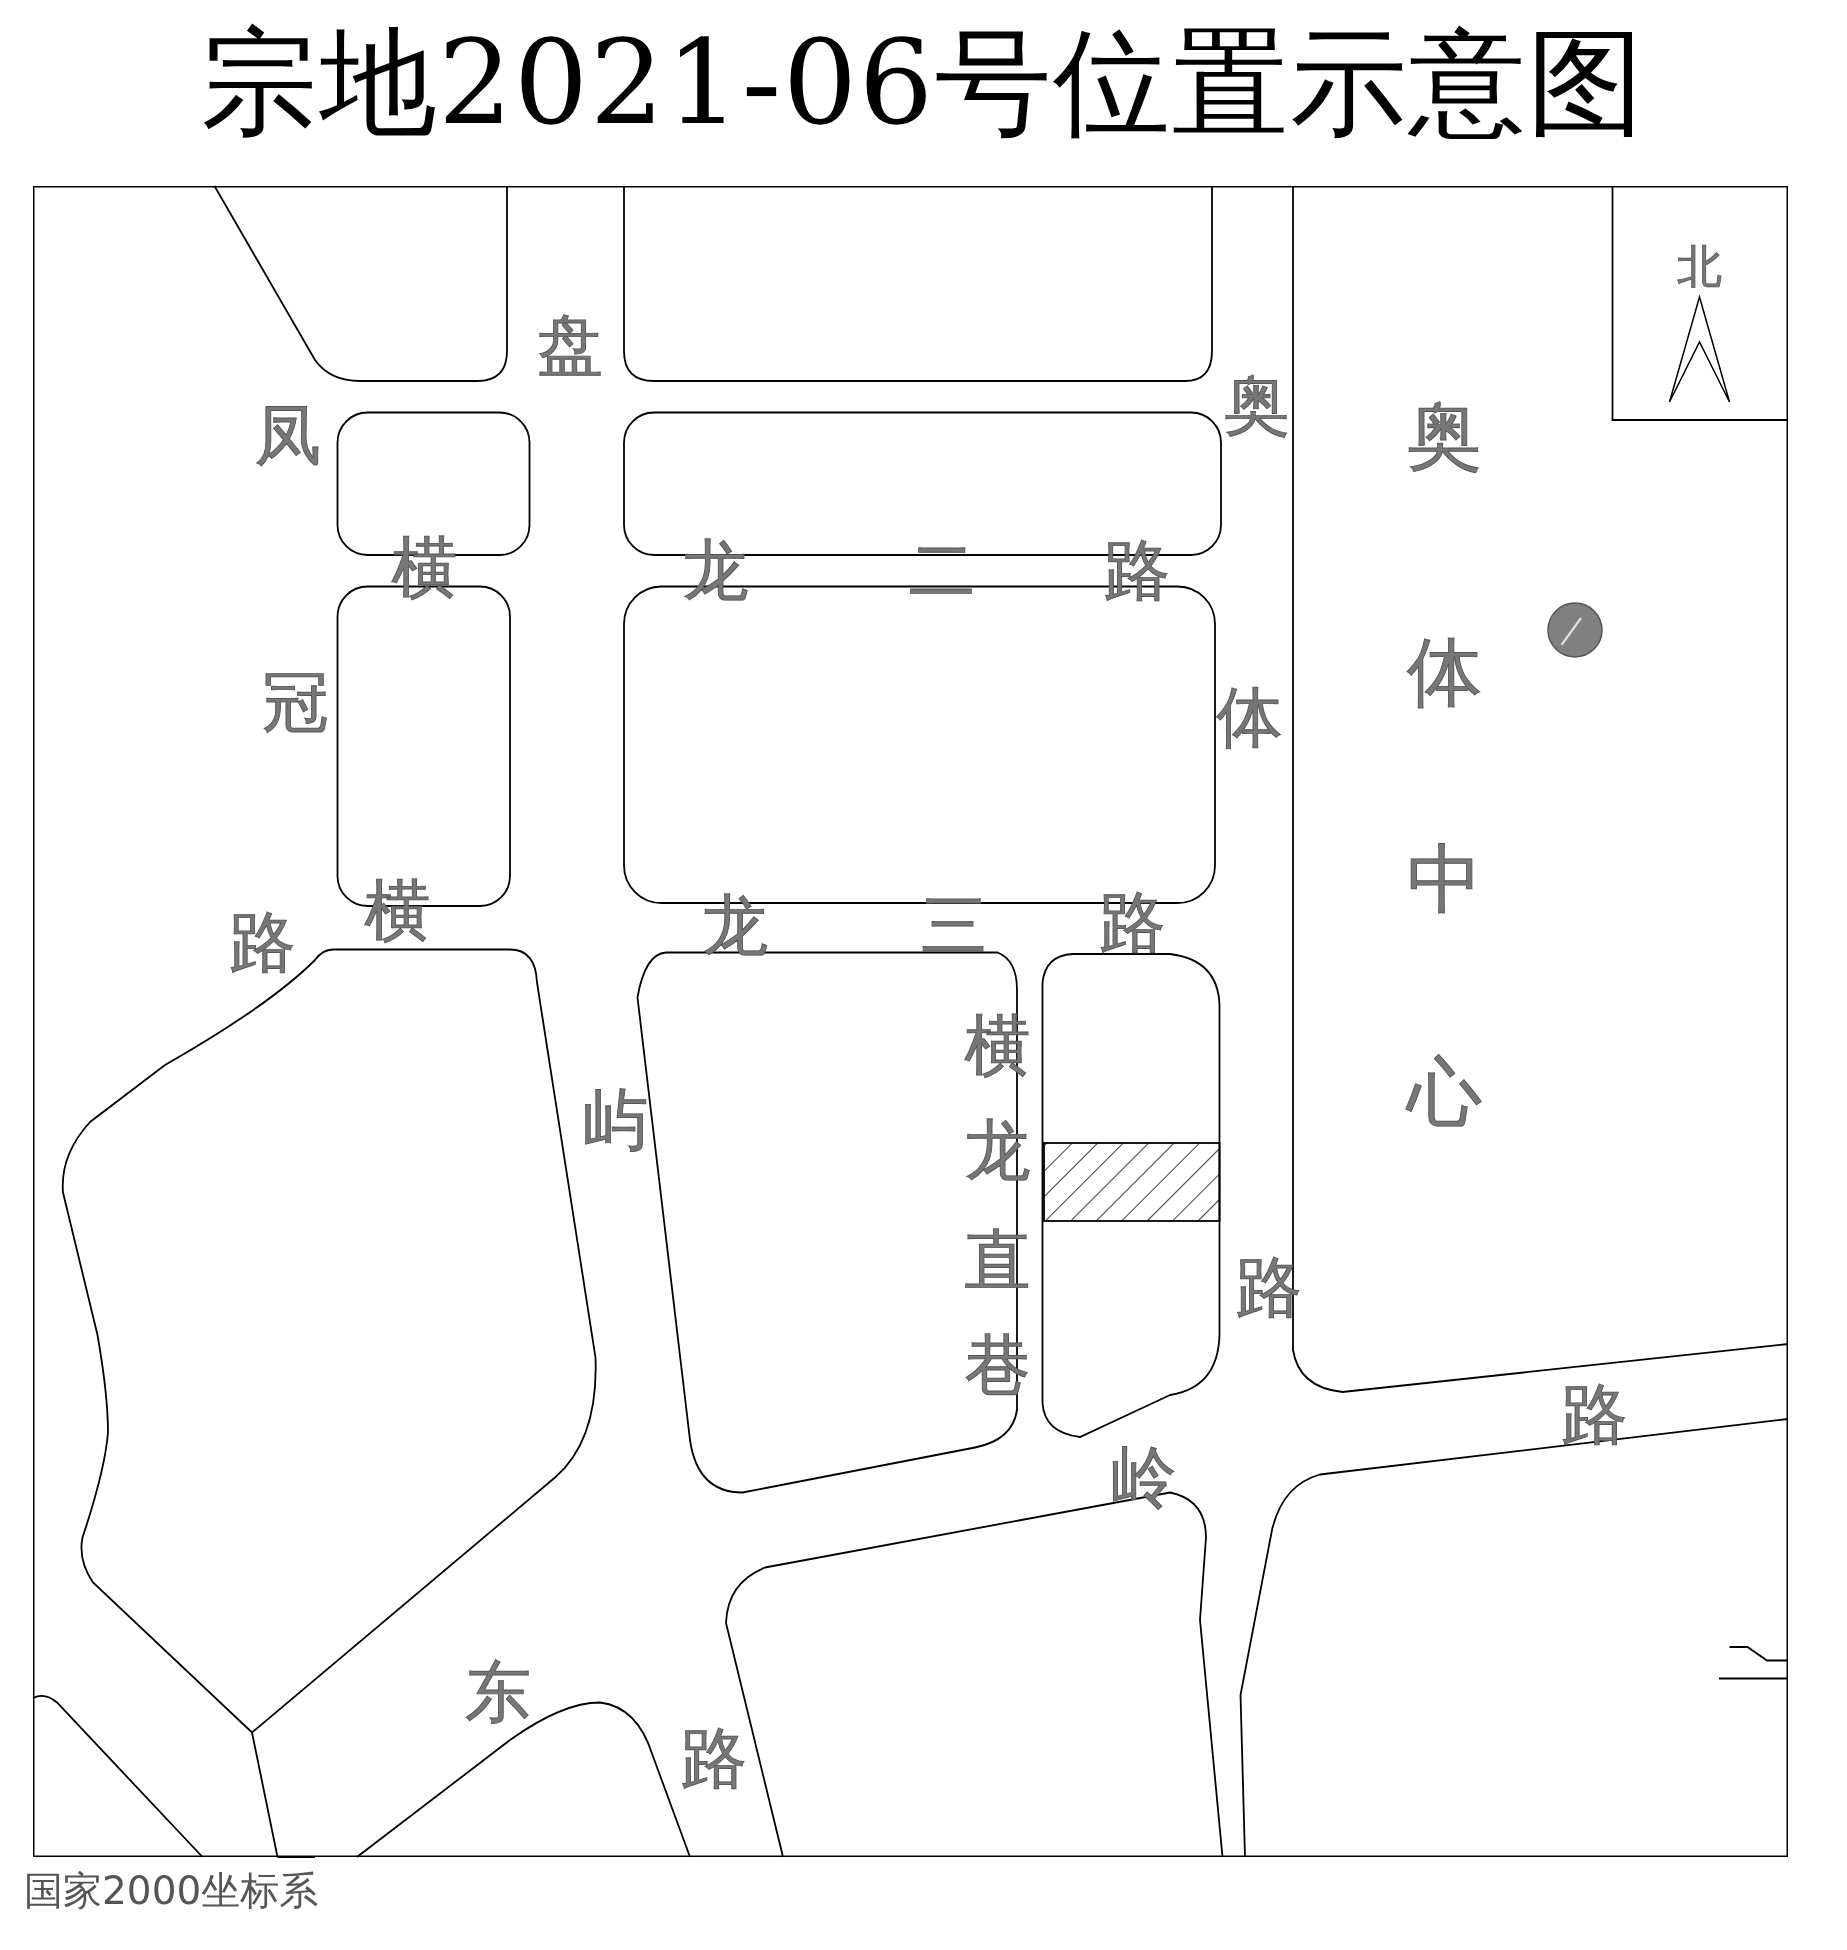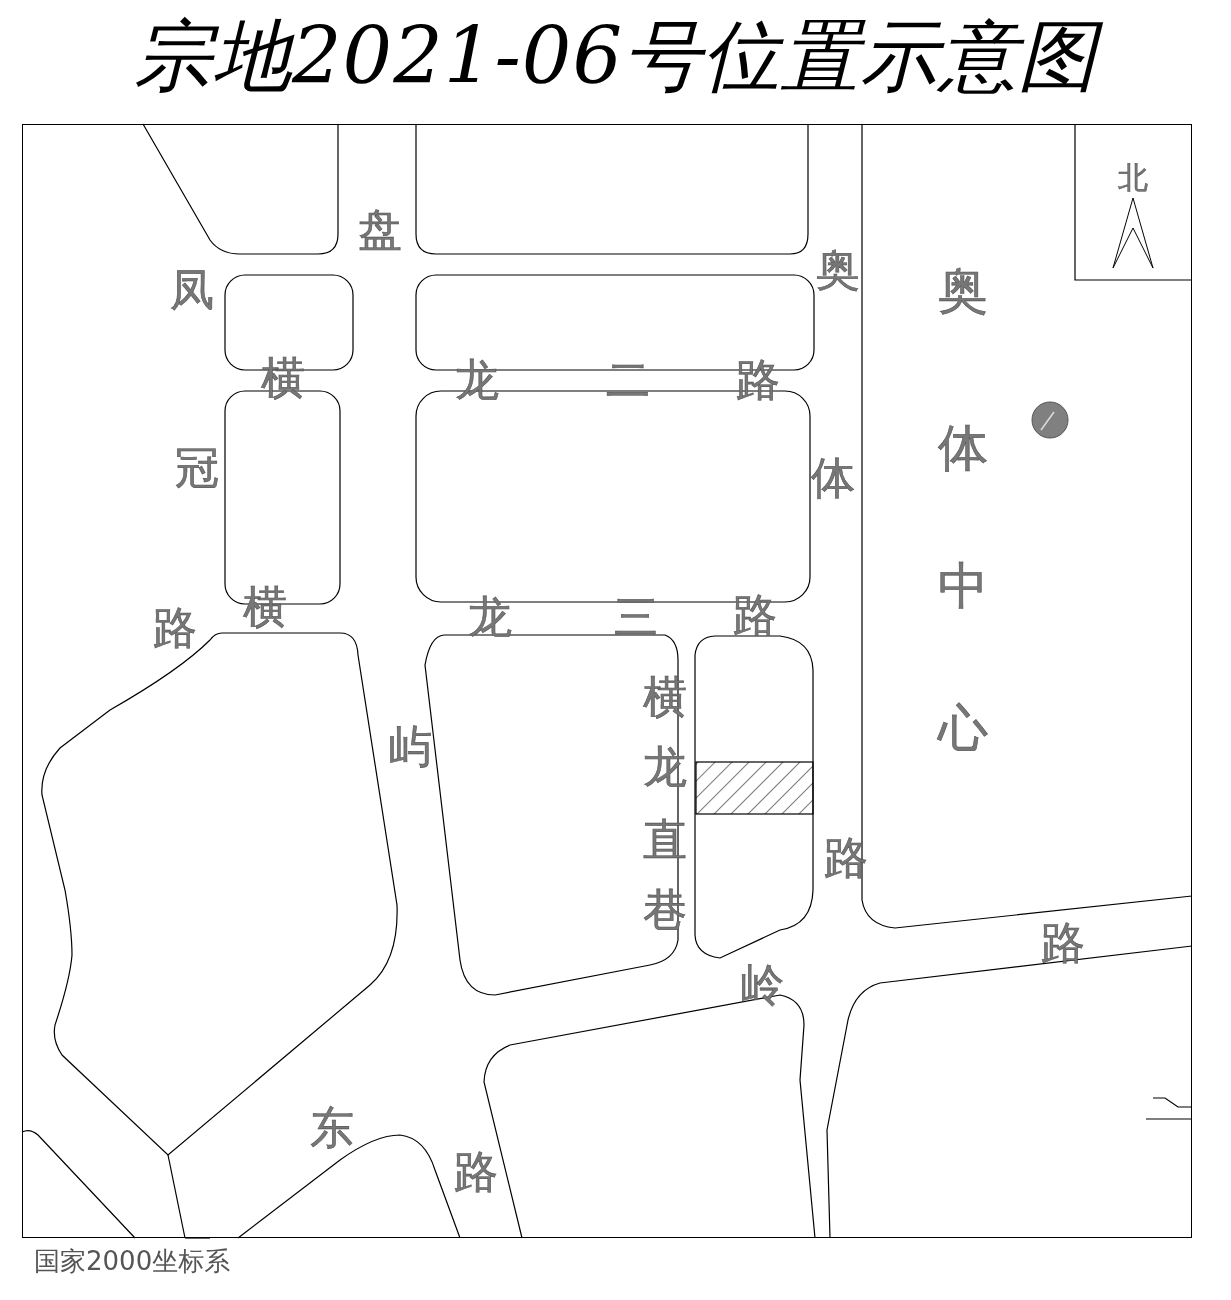--- a/index.html
+++ b/index.html
@@ -1,28 +1,28 @@
 <!DOCTYPE html>
 <html><head>
 <meta charset="utf-8">
 <style>
   html, body { margin: 0; padding: 0; background: #ffffff; }
   body { width: 1231px; height: 1300px; position: relative; overflow: hidden; font-family: "DejaVu Serif", "Liberation Serif", serif; }
   .title {
     position: absolute; left: 0; top: 8px; width: 1231px; text-align: center;
     font-family: "DejaVu Serif", "Liberation Serif", serif;
-    font-size: 78px; line-height: 96px; color: #000; letter-spacing: 1px; font-style: italic;
+    font-size: 78px; line-height: 96px; color: #000; letter-spacing: 1px;
   }
   .map-frame {
     position: absolute; left: 22px; top: 124px; width: 1170px; height: 1114px;
     box-sizing: border-box; border: 1.5px solid #000;
   }
   svg.map { position: absolute; left: 0; top: 0; }
   .crs {
-    position: absolute; left: 34px; top: 1244px;
+    position: absolute; left: 16px; top: 1244px;
     font-family: "DejaVu Sans", "Liberation Sans", sans-serif;
     font-size: 26px; color: #555; line-height: 34px;
   }
   .road-label {
     font-family: "DejaVu Sans", "Liberation Sans", sans-serif;
     font-size: 44px; fill: #777; stroke: #555; stroke-width: 0.6px;
   }
   .poi-label {
     font-family: "DejaVu Sans", "Liberation Sans", sans-serif;
     font-size: 50px; fill: #777; stroke: #555; stroke-width: 0.6px;

